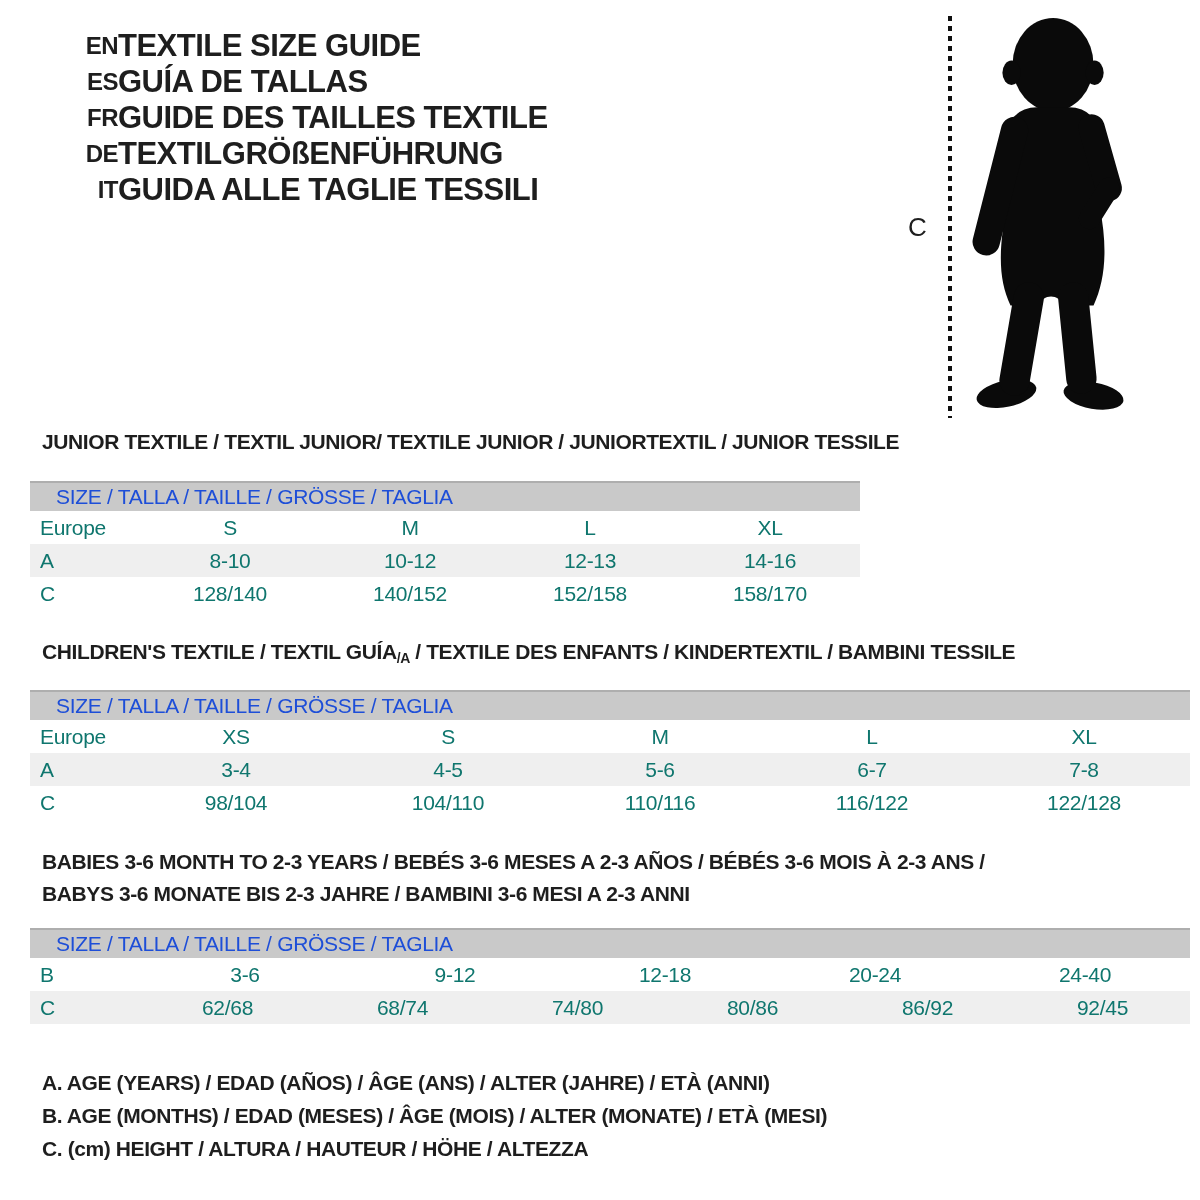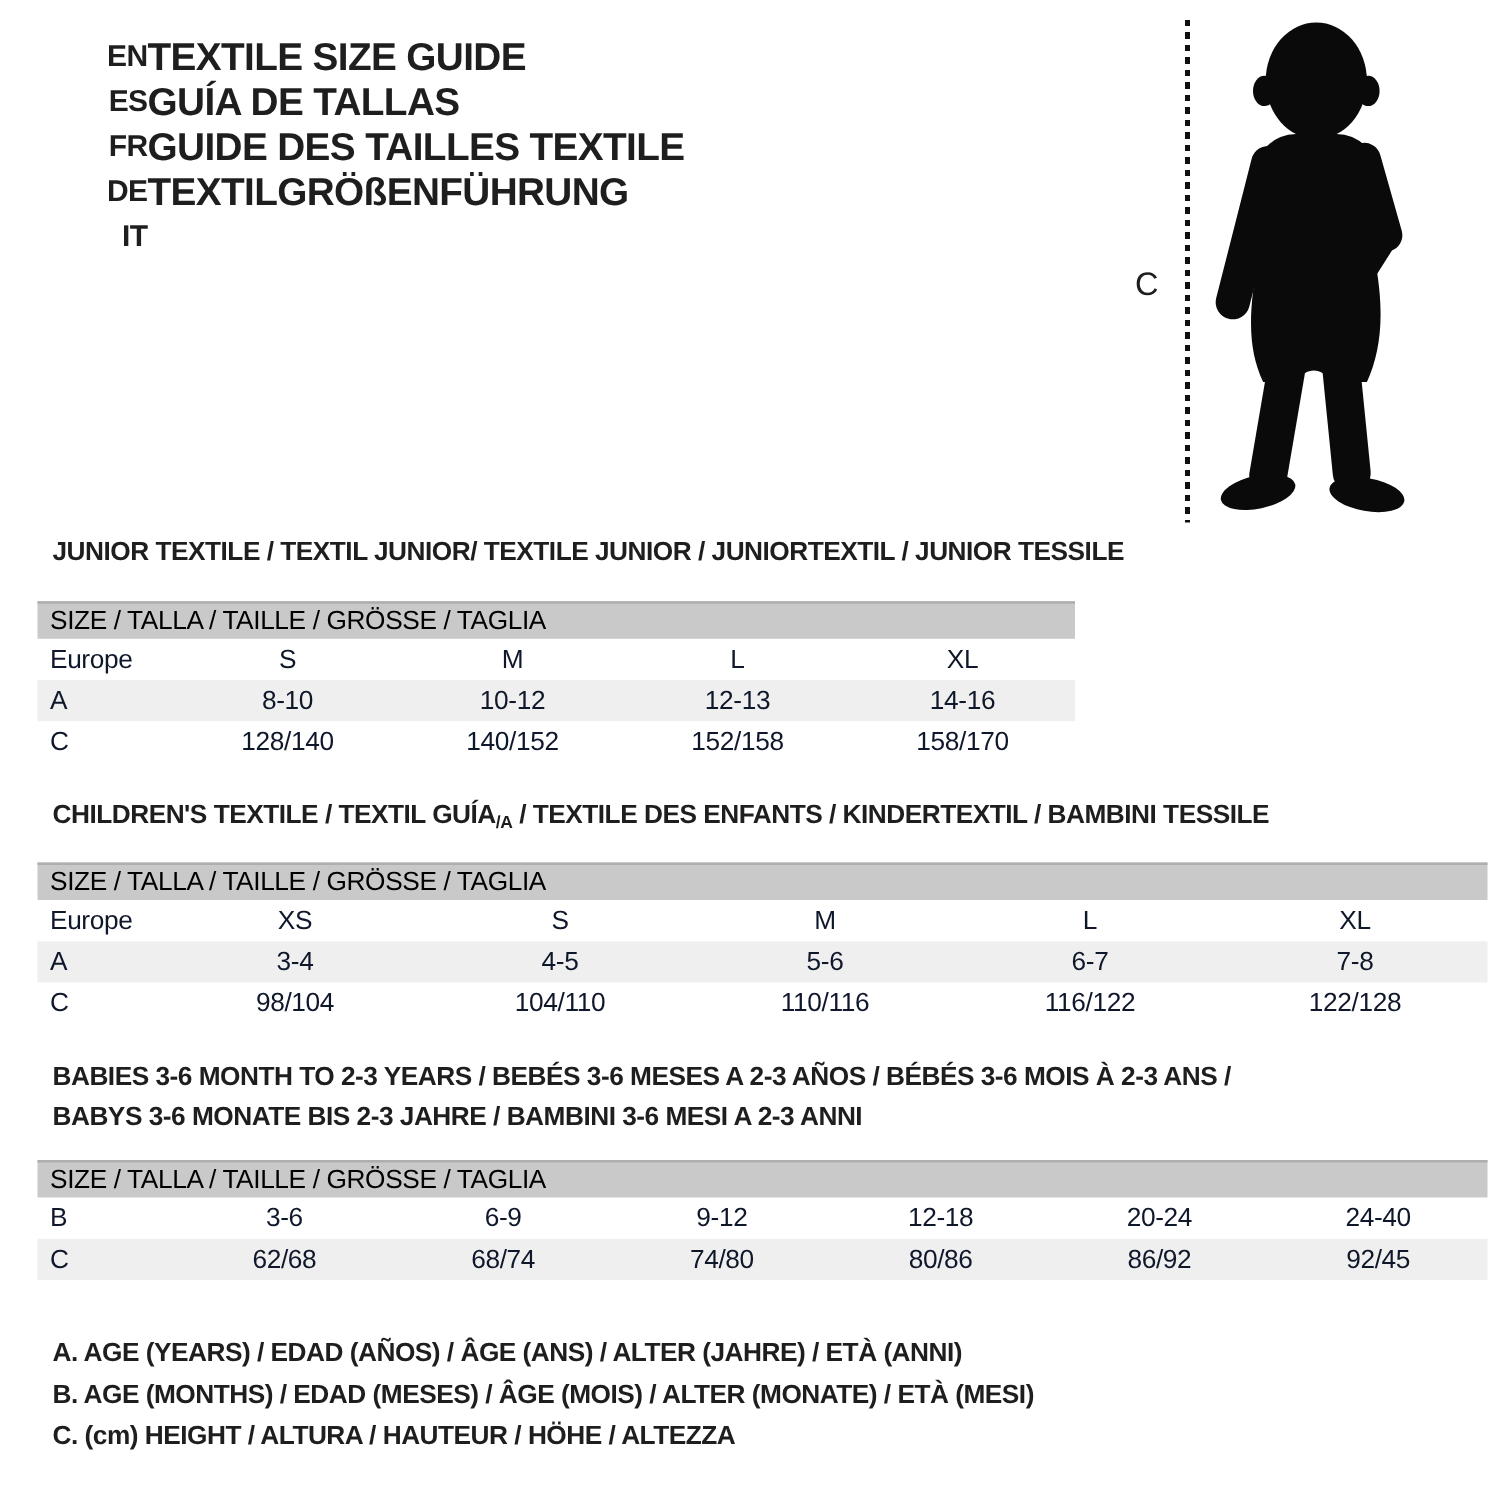--- a/index.html
+++ b/index.html
@@ -30,24 +30,24 @@
   .section-title {
     position:absolute; left:42px; font-size:21px; font-weight:700;
     letter-spacing:-0.4px; white-space:nowrap;
   }
   .sub-part { font-size:14px; vertical-align:-4px; }
 
   
   .size-table { position:absolute; left:30px; }
   .t-header {
     height:30px; line-height:27px; background:#c9c9c9;
-    border-top:2px solid #aeaeae; padding-left:10px;
-    font-size:21px; font-weight:400; color:#000000; letter-spacing:-0.3px;
+    border-top:2px solid #aeaeae; padding-left:26px;
+    font-size:21px; font-weight:400; color:#1d4ed8; letter-spacing:-0.3px;
   }
-  .t-row { display:flex; height:33px; line-height:33px; font-size:21px; color:#0f172a; }
+  .t-row { display:flex; height:33px; line-height:33px; font-size:21px; color:#0f766e; }
   .t-row.alt { background:#efefef; }
   .t-cell { flex:1; text-align:center; letter-spacing:-0.3px; }
   .t-cell.label { flex:0 0 110px; text-align:left; padding-left:10px; }
   .cols-f100 .t-cell.label { flex:0 0 100px; }
 
   
   .legend { position:absolute; left:42px; top:1066px; }
   .legend-line {
     height:33px; line-height:33px; font-size:21px; font-weight:700;
     letter-spacing:-0.4px; white-space:nowrap;
@@ -70,20 +70,21 @@
     <div class="lang-row">
       <span class="lang-code">FR</span>
       <span class="lang-label">GUIDE DES TAILLES TEXTILE</span>
     </div>
     <div class="lang-row">
       <span class="lang-code">DE</span>
       <span class="lang-label">TEXTILGRÖßENFÜHRUNG</span>
     </div>
     <div class="lang-row">
       <span class="lang-code">IT</span>
+      <span class="lang-label">GUIDA ALLE TAGLIE TESSILI</span>
     </div>
   </div>
 
   <div class="height-line"></div>
   <div class="figure-label">C</div>
   <svg class="silhouette" width="180" height="405" viewBox="0 0 170 400" aria-hidden="true">
     <g fill="#0a0a0a" stroke="none">
       <ellipse cx="88" cy="50" rx="40" ry="46"></ellipse>
       <ellipse cx="47" cy="58" rx="9" ry="12"></ellipse>
       <ellipse cx="129" cy="58" rx="9" ry="12"></ellipse>
@@ -156,21 +157,20 @@
     </div>
   </div>
 
   <div class="section-title" style="top:850px;">BABIES 3-6 MONTH TO 2-3 YEARS / BEBÉS 3-6 MESES A 2-3 AÑOS / BÉBÉS 3-6 MOIS À 2-3 ANS /</div>
   <div class="section-title" style="top:882px;">BABYS 3-6 MONATE BIS 2-3 JAHRE / BAMBINI 3-6 MESI A 2-3 ANNI</div>
   <div class="size-table" style="top:928px; width:1160px;">
     <div class="t-header">SIZE / TALLA / TAILLE / GRÖSSE / TAGLIA</div>
     <div class="t-row">
       <div class="t-cell label">B</div>
       <div class="t-cell">3-6</div>
-      <div class="t-cell">6-9</div>
       <div class="t-cell">9-12</div>
       <div class="t-cell">12-18</div>
       <div class="t-cell">20-24</div>
       <div class="t-cell">24-40</div>
     </div>
     <div class="t-row alt">
       <div class="t-cell label">C</div>
       <div class="t-cell">62/68</div>
       <div class="t-cell">68/74</div>
       <div class="t-cell">74/80</div>

